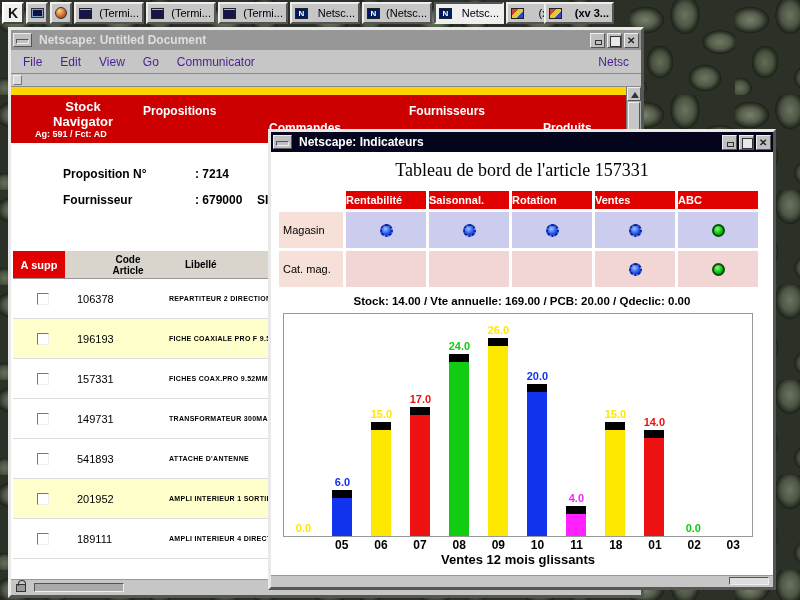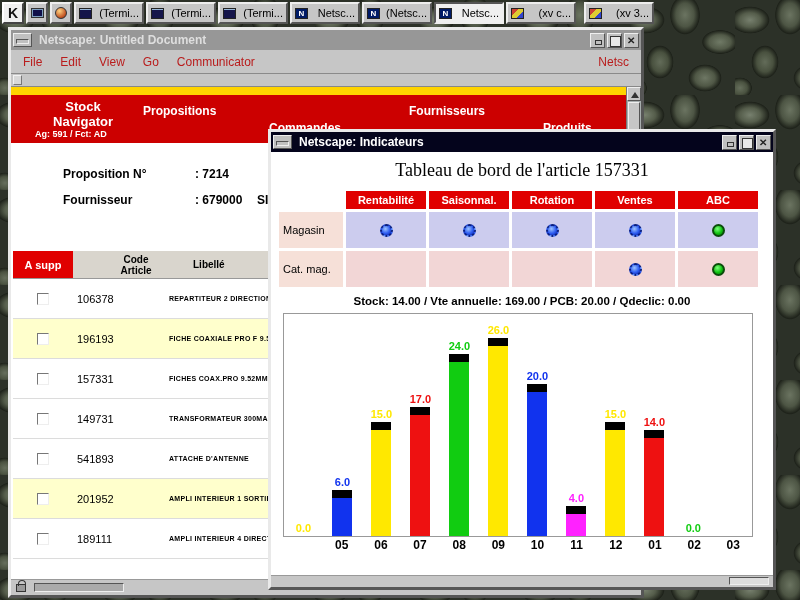--- a/index.html
+++ b/index.html
@@ -38,21 +38,21 @@
   .titlebar.inactive { background:#979797; color:#dedede; }
   .titlebar.active { background:#04041c; color:#ffffff; }
   .tb-menu-icon { width:19px; height:14px; flex:none; background:#c0c0c0; border:1px solid; border-color:#eee #555 #555 #eee; position:relative; }
   .tb-menu-icon::after { content:""; position:absolute; left:2px; right:2px; top:5px; height:3px; background:#c0c0c0; border:1px solid; border-color:#555 #eee #eee #555; }
   .tb-title { flex:1; font:bold 12px "Liberation Sans",sans-serif; padding-left:5px; white-space:nowrap; overflow:hidden; }
   .tb-btn { width:15px; height:15px; flex:none; background:#c0c0c0; border:1px solid; border-color:#eee #555 #555 #eee; position:relative; color:#222; }
   .tb-btn.shade::after { content:""; position:absolute; left:4px; top:6px; width:5px; height:3px; border:1px solid #333; }
   .tb-btn.max::after { content:""; position:absolute; left:2px; top:2px; width:9px; height:9px; border:1px solid #333; background:#e8e8e8; }
   .tb-btn.close::after { content:"\2715"; position:absolute; left:2px; top:1px; font:bold 10px/12px "Liberation Sans",sans-serif; }
 
-  .menubar { height:24px; flex:none; background:#c6c6c6; border-bottom:1px solid #8a8a8a; display:flex; align-items:center; gap:18px; padding:0 12px; font:12px "Liberation Sans",sans-serif; color:#b91c1c;justify-content:center; }
+  .menubar { height:24px; flex:none; background:#c6c6c6; border-bottom:1px solid #8a8a8a; display:flex; align-items:center; gap:18px; padding:0 12px; font:12px "Liberation Sans",sans-serif; color:#4c1d95;justify-content:center; }
   .menu-help { margin-left:auto; }
   .toolstrip { height:13px; flex:none; background:#c6c6c6; border-bottom:1px solid #888; position:relative; }
   .toolstrip .strip-tab { position:absolute; left:2px; top:1px; width:9px; height:10px; background:#d8d8d8; border:1px solid; border-color:#f2f2f2 #777 #777 #f2f2f2; }
 
   .bw-main { flex:1; display:flex; min-height:0; }
   .bw-content { flex:1; background:#fff; overflow:hidden; position:relative; }
   .scrollbar { width:15px; flex:none; background:#a8aeae; border-left:1px solid #777; display:flex; flex-direction:column; }
   .sb-arrow { height:14px; flex:none; background:#c6c6c6; border:1px solid; border-color:#eee #555 #555 #eee; position:relative; }
   .sb-arrow.up::after { content:""; position:absolute; left:3px; top:4px; border-left:4px solid transparent; border-right:4px solid transparent; border-bottom:6px solid #333; }
   .sb-arrow.down::after { content:""; position:absolute; left:3px; top:4px; border-left:4px solid transparent; border-right:4px solid transparent; border-top:6px solid #333; }
@@ -68,35 +68,35 @@
   .band-red { height:48px; background:#cc0000; color:#fff; position:relative; }
   .stock-title { position:absolute; left:22px; top:4px; width:100px; text-align:center; font:bold 13px/15px "Liberation Sans",sans-serif; }
   .stock-sub { position:absolute; left:24px; top:34px; font:bold 9px "Liberation Sans",sans-serif; }
   .nav-link { position:absolute; font:bold 12px "Liberation Sans",sans-serif; color:#fff; cursor:pointer; }
   .form-area { position:relative; height:108px; color:#000; }
   .f-label { position:absolute; left:52px; font:bold 12px "Liberation Sans",sans-serif; }
   .f-value { position:absolute; left:184px; font:bold 12px "Liberation Sans",sans-serif; }
   .f-extra { position:absolute; left:246px; top:50px; font:bold 12px "Liberation Sans",sans-serif; }
   .grid { margin:0 2px; }
   .grid-header { display:flex; height:28px; border-bottom:1px solid #999; }
-  .cell-asupp { width:60px; flex:none; background:#e00000; color:#fff; font:bold 11px "Liberation Sans",sans-serif; display:flex; align-items:center; justify-content:center; }
+  .cell-asupp { width:52px; flex:none; background:#e00000; color:#fff; font:bold 11px "Liberation Sans",sans-serif; display:flex; align-items:center; justify-content:center; }
   .header-rest { flex:1; background:#d9d5cd; display:flex; align-items:center; font:bold 10px/11px "Liberation Sans",sans-serif; }
   .h-code { width:70px; margin-left:28px; text-align:center; }
   .h-lib { margin-left:22px; }
   .grid-row { height:40px; display:flex; align-items:center; border-bottom:1px solid #dcdcdc; background:#fff; }
   .grid-row.hl { background:#ffffcc; }
   .row-check { width:12px; height:12px; flex:none; margin-left:24px; background:#fff; border:1px solid; border-color:#777 #eee #eee #777; }
   .row-code { width:70px; flex:none; margin-left:28px; font:11px "Liberation Sans",sans-serif; }
   .row-lib { margin-left:22px; font:bold 7px "Liberation Sans",sans-serif; letter-spacing:.3px; }
 
   
   .fw-content { flex:1; background:#fff; overflow:hidden; }
   .heading { margin-top:8px; text-align:center; font:18px "Liberation Serif", serif; color:#000; }
   .ind-table { margin:10px 0 0 8px; display:grid; grid-template-columns:64px repeat(5, 80px); gap:3px; }
-  .ind-h { height:18px; background:#e00000; color:#fff; font:bold 11px/18px "Liberation Sans",sans-serif; text-align:center; }
+  .ind-h { height:18px; background:#e00000; color:#fff; font:bold 11px/18px "Liberation Sans",sans-serif; }
   .ind-corner { background:#fff; }
   .ind-label { height:36px; background:#f6e0d8; font:11px "Liberation Sans",sans-serif; display:flex; align-items:center; padding-left:4px; }
   .ind-cell { height:36px; display:flex; align-items:center; justify-content:center; }
   .ind-cell.lav { background:#ccccee; }
   .ind-cell.pink { background:#f2d6d6; }
   .led { width:13px; height:13px; border-radius:50%; }
   .led-blue { background:radial-gradient(circle at 38% 32%, #9cc4ff 0%, #2d5cf0 55%, #0a1f9e 100%); border:2px dotted #0a2080; }
   .led-green { background:radial-gradient(circle at 38% 32%, #7dff7d 0%, #12c212 55%, #077a07 100%); border:2px solid #0a4d0a; }
   .stock-line { margin-top:8px; text-align:center; font:bold 11.5px "Liberation Sans",sans-serif; color:#000; }
   .chart-wrap { margin:6px 0 0 12px; width:470px; }
@@ -145,21 +145,21 @@
         <span class="tlabel">(Netsc...</span>
       </div>
       <div class="task-btn active" style="left: 434px;">
         <span class="ticon netscape-icon">N</span>
         <span class="tlabel">Netsc...</span>
       </div>
       <div class="task-btn" style="left: 506px;">
         <span class="ticon xv-icon"></span>
         <span class="tlabel">(xv c...</span>
       </div>
-      <div class="task-btn" style="left: 584px;">
+      <div class="task-btn" style="left: 544px; font-weight: bold;">
         <span class="ticon xv-icon"></span>
         <span class="tlabel">(xv 3...</span>
       </div>
     </div>
 
   <div class="window" style="left:8px; top:27px; width:636px; height:571px;">
     <div class="titlebar inactive">
       <span class="tb-menu-icon"></span>
       <span class="tb-title">Netscape: Untitled Document</span>
       <span class="tb-btn shade"></span>
@@ -356,25 +356,26 @@
           </div>
         <div class="months">
             <span class="month"></span>
             <span class="month">05</span>
             <span class="month">06</span>
             <span class="month">07</span>
             <span class="month">08</span>
             <span class="month">09</span>
             <span class="month">10</span>
             <span class="month">11</span>
-            <span class="month">12</span>
+            <span class="month">18</span>
             <span class="month">01</span>
             <span class="month">02</span>
             <span class="month">03</span>
           </div>
+        <div class="xlabel">Ventes 12 mois glissants</div>
       </div>
     </div>
     <div class="fg-bottombar">
       <span class="fg-progress"></span>
     </div>
   </div>
 
 </div>
 
 </body></html>

